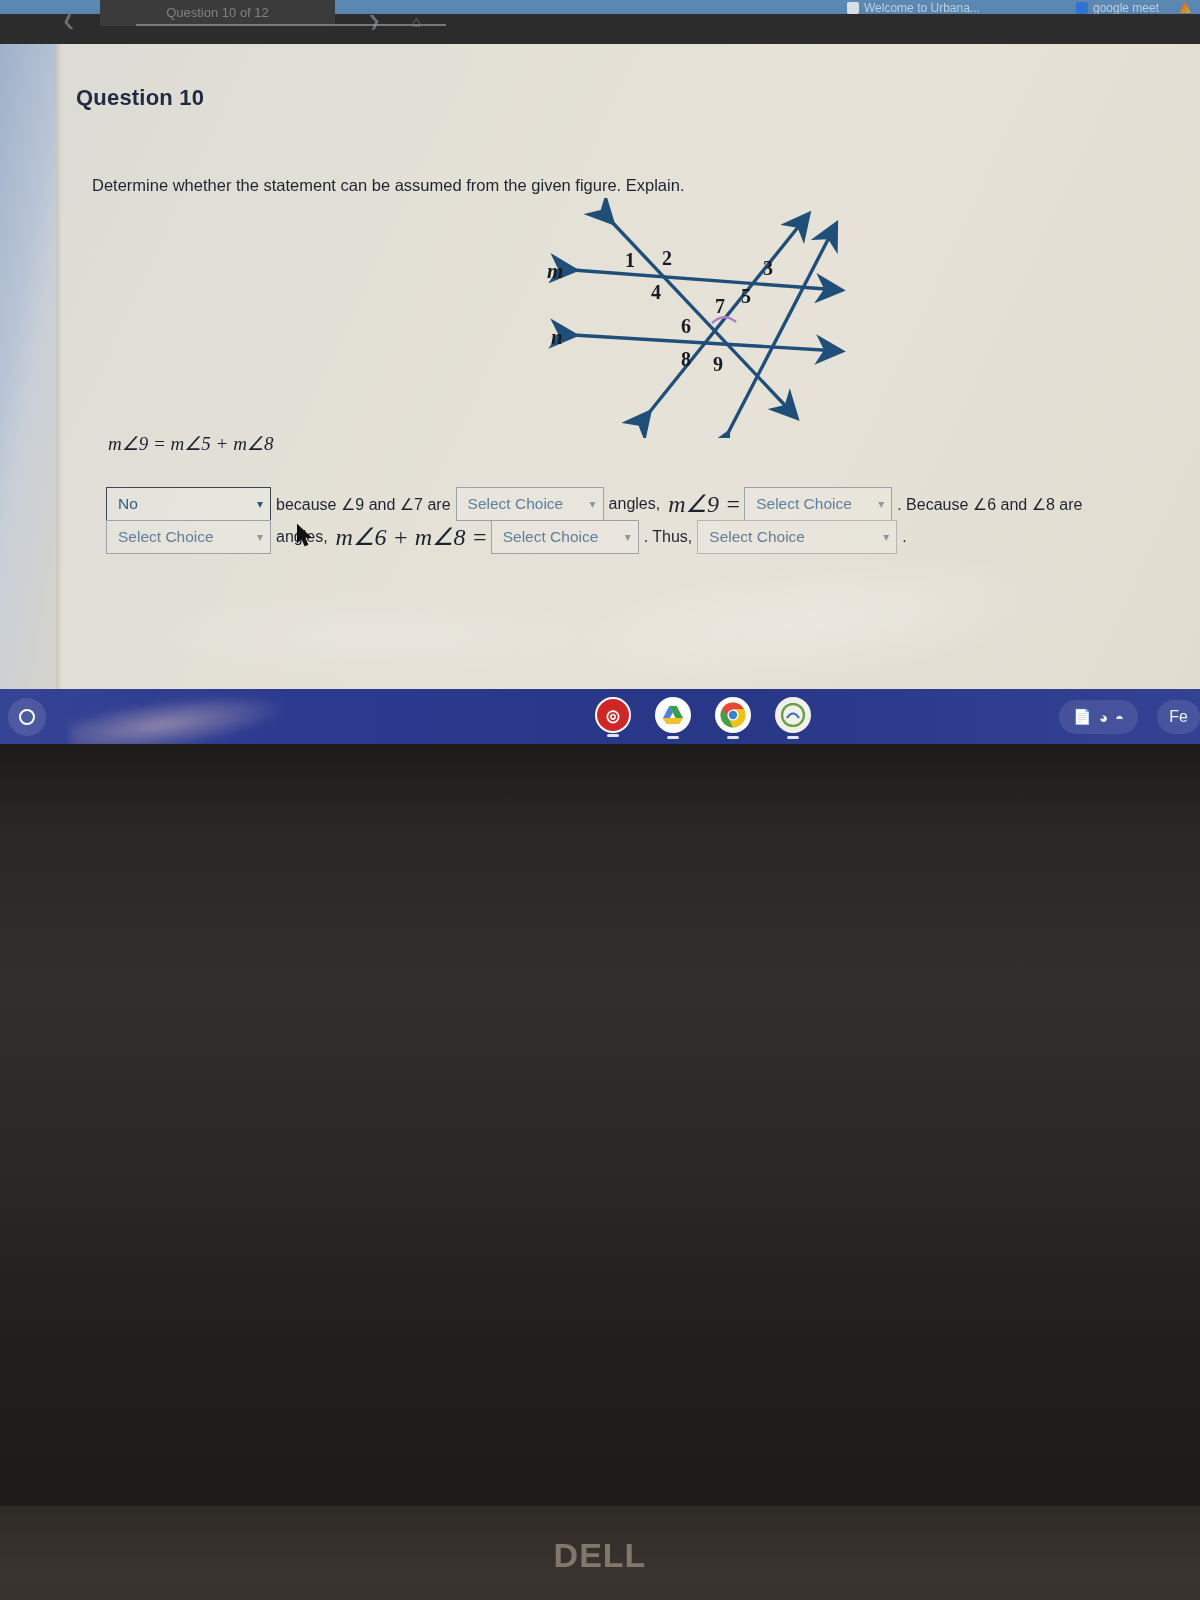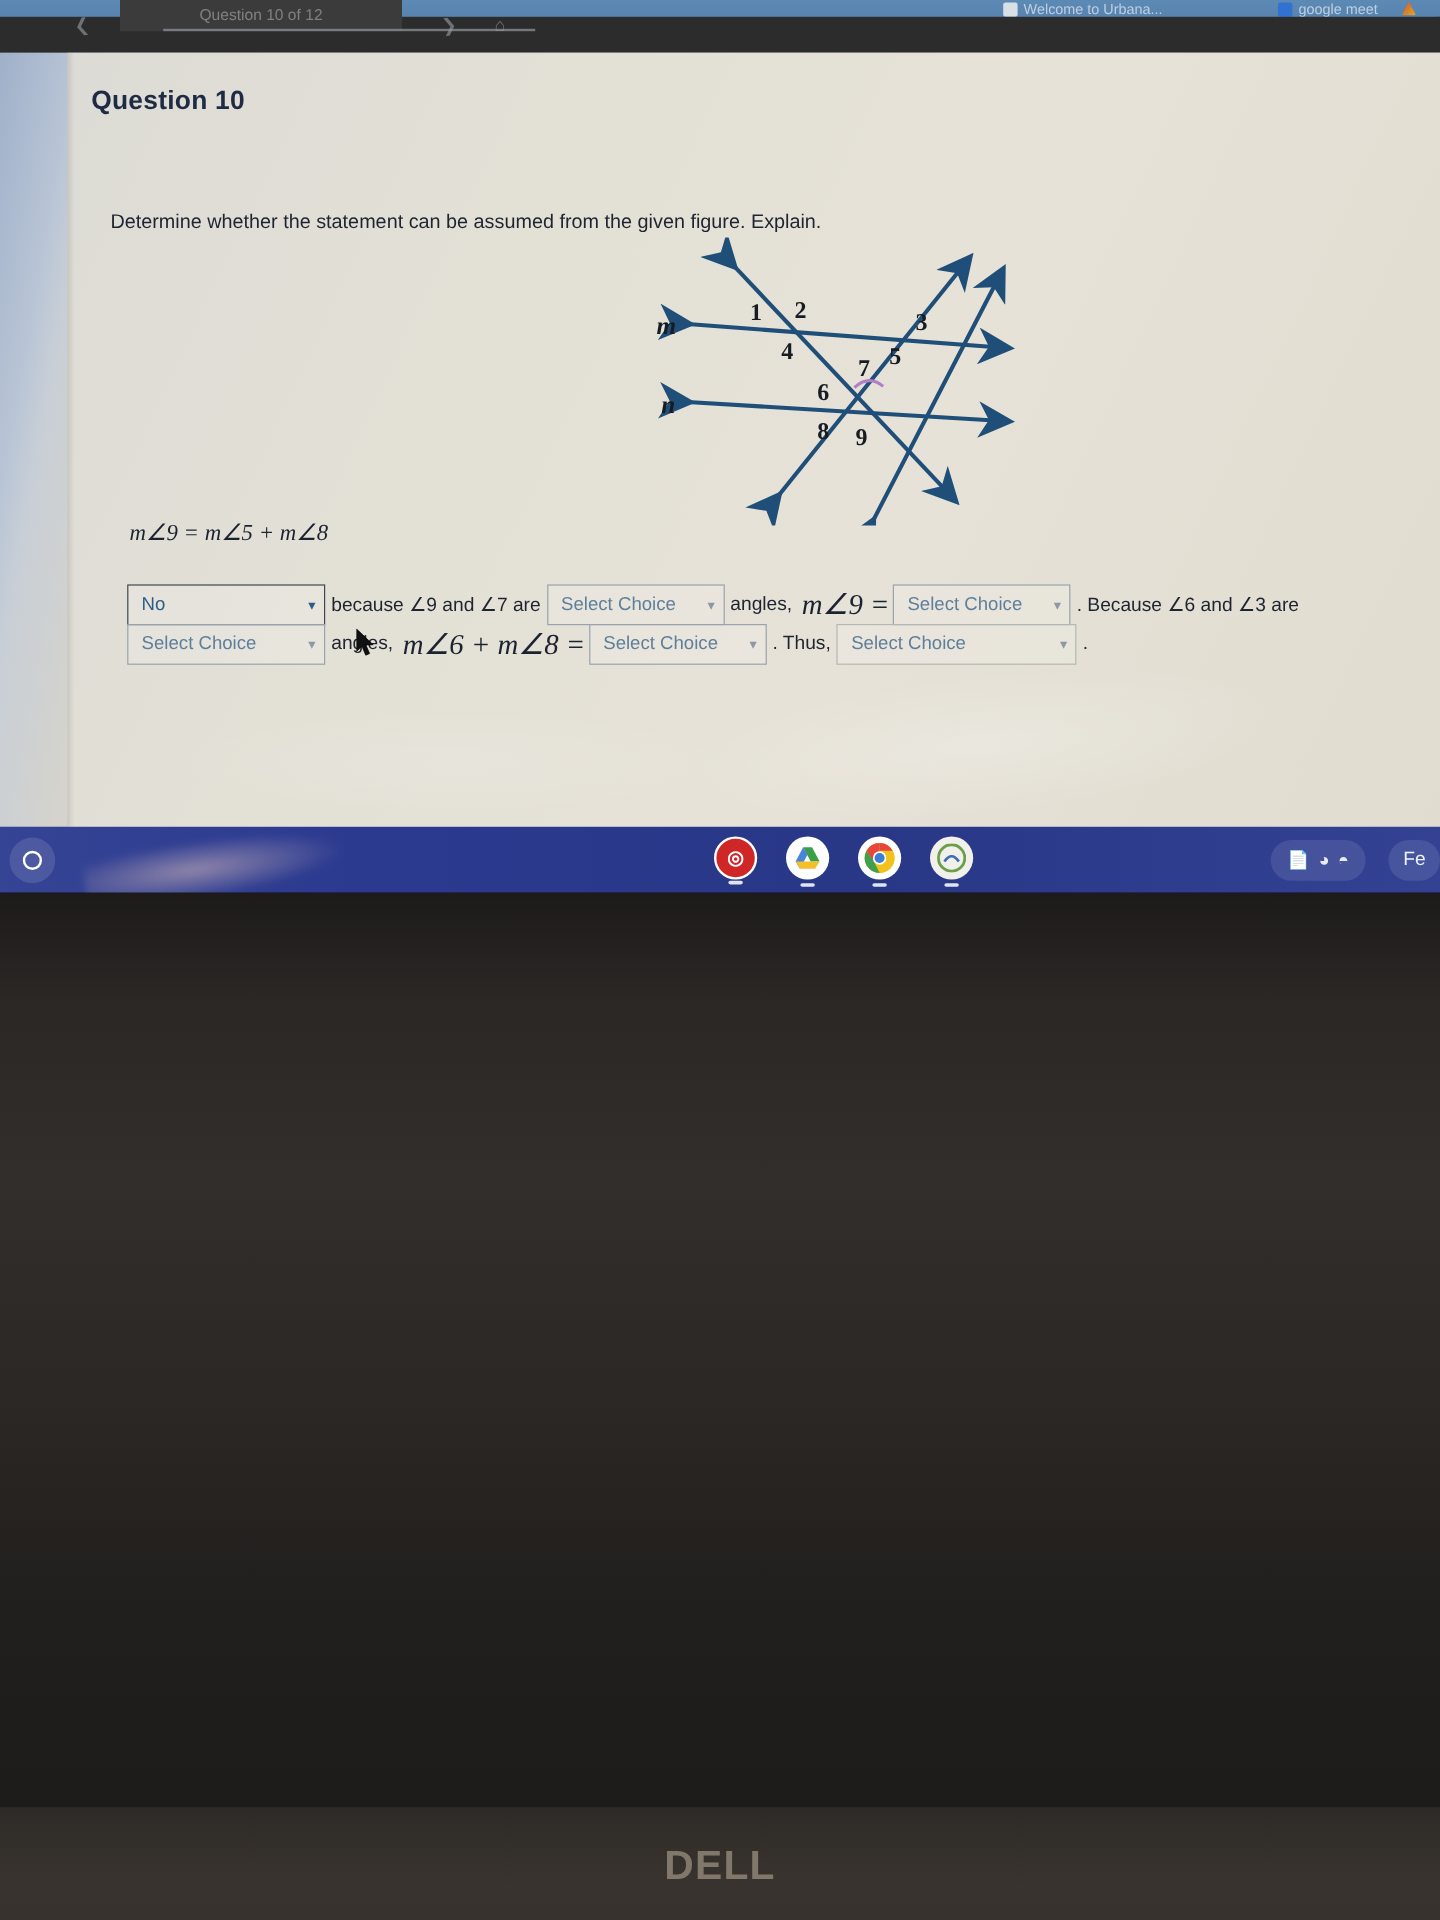--- a/index.html
+++ b/index.html
@@ -11,21 +11,21 @@
   
   .screen-wrap { position:absolute; left:0; top:0; width:1200px; height:760px; overflow:hidden; }
 
   .bookmark-bar {
     position:absolute; left:0; top:0; width:1200px; height:22px;
     background:linear-gradient(180deg,#5d89b5 0%, #5580ac 100%);
     overflow:hidden;
   }
   .bm-item {
     position:absolute; top:1px; display:flex; align-items:center; gap:5px;
-    font-size:12px; color:#cfdcea; white-space:nowrap; opacity:.85;
+    font-size:12px; color:#cfdcea; white-space:nowrap; opacity:.85;margin-left:11px;
   }
   .bm-ico { width:12px; height:12px; border-radius:2px; display:inline-block; }
 
   .tabstrip {
     position:absolute; left:0; top:14px; width:1200px; height:30px;
     background:#2c2c2c;
   }
   .tabstrip-slant {
     position:absolute; left:0; top:14px; width:1200px; height:30px;
     background:linear-gradient(to bottom right, transparent 49.4%, #2c2c2c 49.6%);
@@ -44,21 +44,21 @@
   .page-bg { position:absolute; left:0; top:44px; width:1200px; height:645px; background:#b7c3d6; }
   .page-bg-grad { position:absolute; left:0; top:44px; width:1200px; height:645px;
       background:linear-gradient(100deg,#9fb0c9 0%, #b9c5d6 5%, #c9cfd6 7%, #d4d3cd 12%, #dcd9d0 40%, #e2ded3 70%, #dedacd 100%); }
   .card {
     position:absolute; left:56px; top:44px; width:1144px; height:645px;
     background:linear-gradient(115deg,#dcdbd5 0%, #e3e0d6 30%, #e6e2d7 60%, #e0dcd0 100%);
   }
   .card-shadow { position:absolute; left:56px; top:44px; width:6px; height:645px;
       background:linear-gradient(90deg, rgba(0,0,0,.10), rgba(0,0,0,0)); }
 
-  .q-title { position:absolute; left:76px; top:71px; font-size:22px; font-weight:bold; color:#1f2a44; letter-spacing:.2px; }
+  .q-title { position:absolute; left:76px; top:85px; font-size:22px; font-weight:bold; color:#1f2a44; letter-spacing:.2px; }
   .q-prompt { position:absolute; left:92px; top:176px; font-size:16.5px; color:#1e2430; white-space:nowrap; }
 
   
   .figure { position:absolute; left:505px; top:198px; width:370px; height:240px; }
   .figure svg { display:block; }
   .lbl { font-family:"Liberation Serif", serif; font-weight:bold; fill:#171b22; font-size:20px; }
   .lbl-it { font-family:"Liberation Serif", serif; font-style:italic; font-weight:bold; fill:#171b22; font-size:21px; }
 
   
   .stmt { position:absolute; left:108px; top:432px; font-family:"Liberation Serif", serif; font-style:italic; font-size:19px; color:#1b2230; }
@@ -219,21 +219,21 @@
         <span class="sel mid faint">
           <span>Select Choice</span>
           <span class="cv">▾</span>
         </span>
         <span class="txt">angles,</span>
         <span class="mth">m∠9 =</span>
         <span class="sel mid faint">
           <span>Select Choice</span>
           <span class="cv">▾</span>
         </span>
-        <span class="txt">. Because ∠6 and ∠3 are</span>
+        <span class="txt">. Because ∠6 and ∠8 are</span>
       </div>
 
       <div class="ln ln2">
         <span class="sel wide faint">
           <span>Select Choice</span>
           <span class="cv">▾</span>
         </span>
         <span class="txt">angles,</span>
         <span class="mth">m∠6 + m∠8 =</span>
         <span class="sel mid faint">

